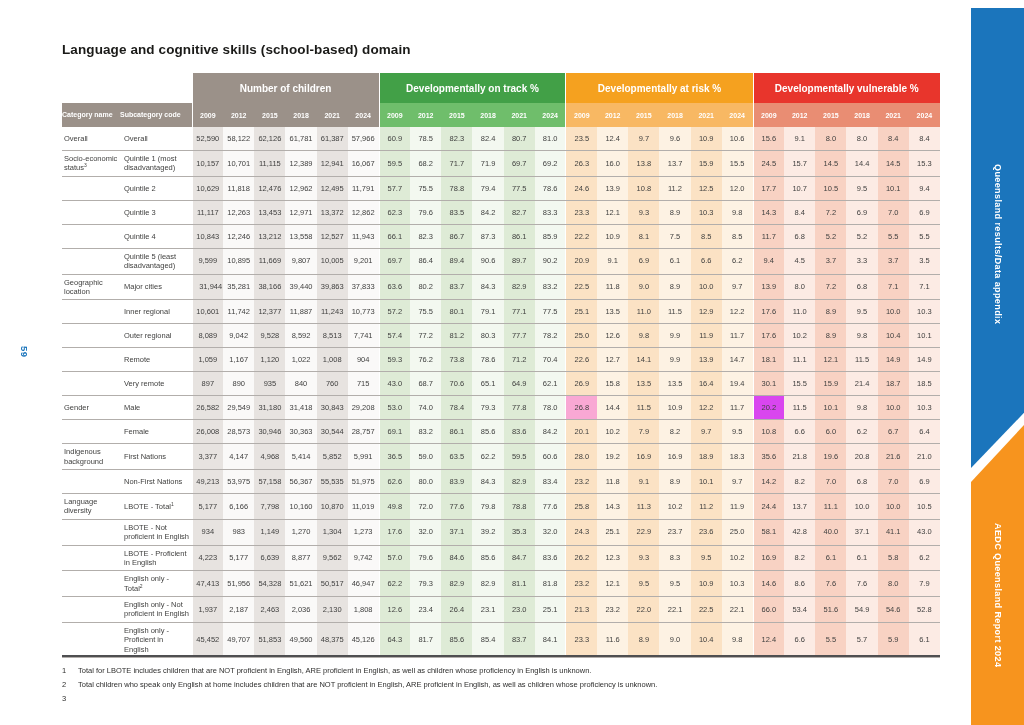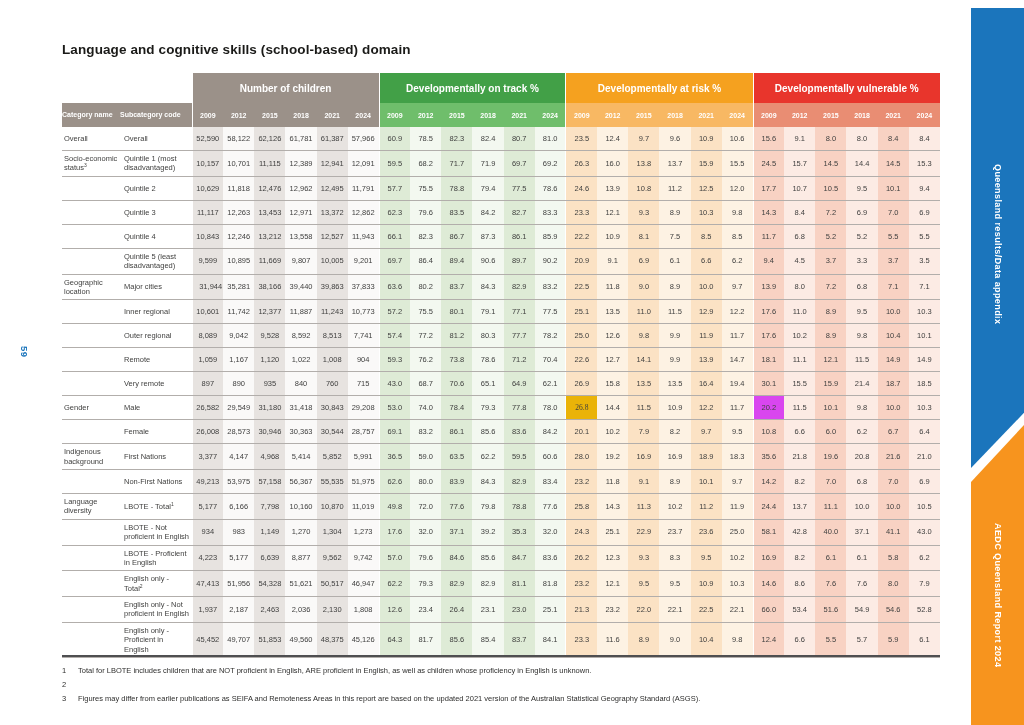--- a/index.html
+++ b/index.html
@@ -163,21 +163,21 @@
         <td class="d" style="background: rgb(252, 235, 228);">8.4</td>
       </tr>
       <tr>
         <td class="cat">Socio-economic status<sup>3</sup></td>
         <td class="sub">Quintile 1 (most disadvantaged)</td>
         <td class="d gs" style="background: rgb(231, 227, 224);">10,157</td>
         <td class="d" style="background: rgb(250, 249, 248);">10,701</td>
         <td class="d" style="background: rgb(231, 227, 224);">11,115</td>
         <td class="d" style="background: rgb(250, 249, 248);">12,389</td>
         <td class="d" style="background: rgb(231, 227, 224);">12,941</td>
-        <td class="d" style="background: rgb(250, 249, 248);">12,091</td>
+        <td class="d" style="background: rgb(250, 249, 248);">16,067</td>
         <td class="d gs" style="background: rgb(222, 235, 214);">59.5</td>
         <td class="d" style="background: rgb(243, 248, 240);">68.2</td>
         <td class="d" style="background: rgb(222, 235, 214);">71.7</td>
         <td class="d" style="background: rgb(243, 248, 240);">71.9</td>
         <td class="d" style="background: rgb(222, 235, 214);">69.7</td>
         <td class="d" style="background: rgb(243, 248, 240);">69.2</td>
         <td class="d gs" style="background: rgb(251, 226, 196);">26.3</td>
         <td class="d" style="background: rgb(253, 242, 227);">16.0</td>
         <td class="d" style="background: rgb(251, 226, 196);">13.8</td>
         <td class="d" style="background: rgb(253, 242, 227);">13.7</td>
@@ -450,21 +450,21 @@
         <td class="d" style="background: rgb(231, 227, 224);">31,180</td>
         <td class="d" style="background: rgb(250, 249, 248);">31,418</td>
         <td class="d" style="background: rgb(231, 227, 224);">30,843</td>
         <td class="d" style="background: rgb(250, 249, 248);">29,208</td>
         <td class="d gs" style="background: rgb(222, 235, 214);">53.0</td>
         <td class="d" style="background: rgb(243, 248, 240);">74.0</td>
         <td class="d" style="background: rgb(222, 235, 214);">78.4</td>
         <td class="d" style="background: rgb(243, 248, 240);">79.3</td>
         <td class="d" style="background: rgb(222, 235, 214);">77.8</td>
         <td class="d" style="background: rgb(243, 248, 240);">78.0</td>
-        <td class="d gs" style="background: #eab308; font-family: Liberation Serif, serif;">26.8</td>
+        <td class="d gs" style="background: #f9a8d4;">26.8</td>
         <td class="d" style="background: rgb(253, 242, 227);">14.4</td>
         <td class="d" style="background: rgb(251, 226, 196);">11.5</td>
         <td class="d" style="background: rgb(253, 242, 227);">10.9</td>
         <td class="d" style="background: rgb(251, 226, 196);">12.2</td>
         <td class="d" style="background: rgb(253, 242, 227);">11.7</td>
         <td class="d gs" style="background: #d946ef;">20.2</td>
         <td class="d" style="background: rgb(252, 235, 228);">11.5</td>
         <td class="d" style="background: rgb(248, 210, 195);">10.1</td>
         <td class="d" style="background: rgb(252, 235, 228);">9.8</td>
         <td class="d" style="background: rgb(248, 210, 195);">10.0</td>
@@ -725,24 +725,24 @@
     </tbody>
   </table>
 
 <div class="footnotes">
   <div class="fn">
     <span class="fn-num">1</span>
     <span>Total for LBOTE includes children that are NOT proficient in English, ARE proficient in English, as well as children whose proficiency in English is unknown.</span>
   </div>
   <div class="fn">
     <span class="fn-num">2</span>
+    <span>Total children who speak only English at home includes children that are NOT proficient in English, ARE proficient in English, as well as children whose proficiency is unknown.</span>
   </div>
   <div class="fn">
     <span class="fn-num">3</span>
-    <span>Figures may differ from earlier publications as SEIFA and Remoteness Areas in this report are based on the updated 2021 version of the Australian Statistical Geography Standard (ASGS).</span>
   </div>
 </div>
 
 <div class="sideband">
   <div class="band-blue" style="background: rgb(27, 117, 188);">
     <span class="vtext">Queensland results/Data appendix</span>
   </div>
   <div class="band-orange" style="background: rgb(247, 148, 30);">
     <span class="vtext">AEDC Queensland Report 2024</span>
   </div>

